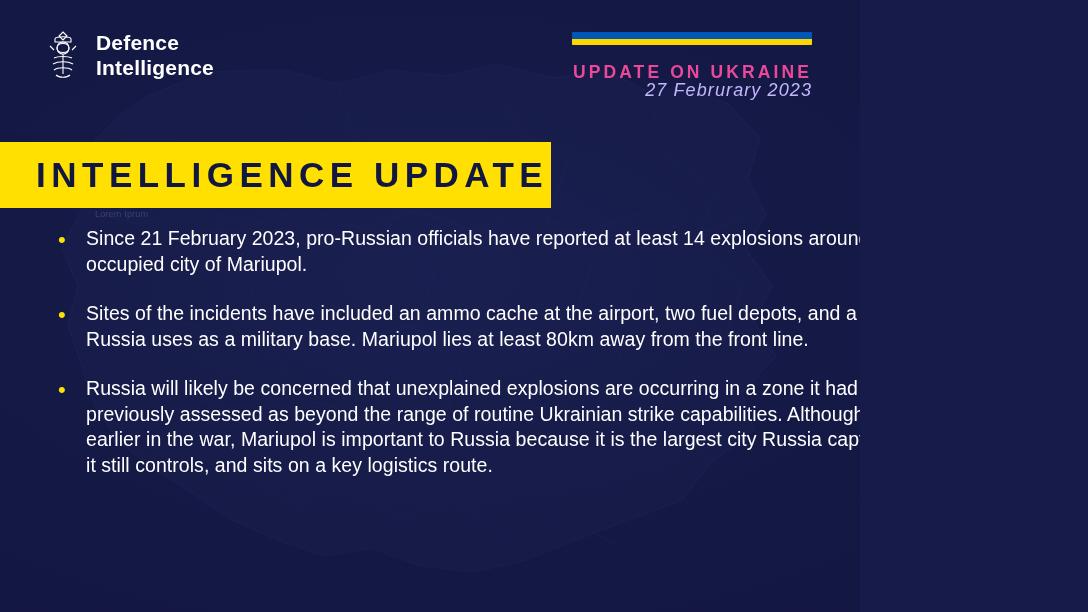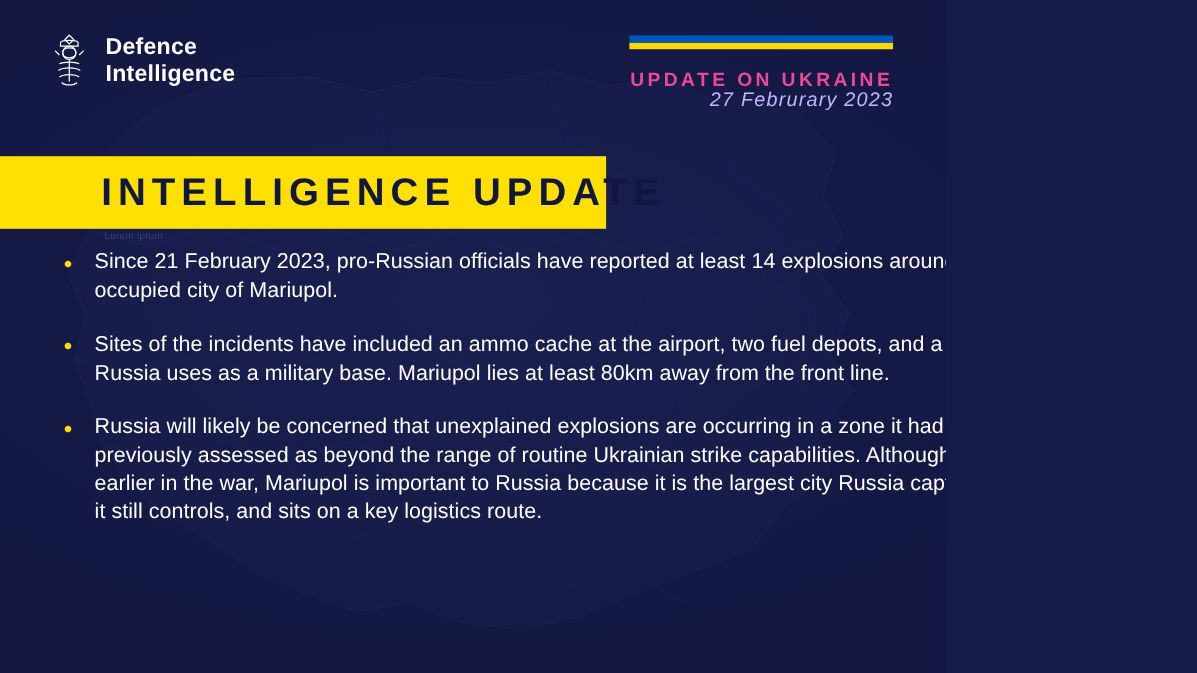--- a/index.html
+++ b/index.html
@@ -105,21 +105,21 @@
     height: 66px;
     background: #ffe000;
     display: flex;
     align-items: center;
   }
   .banner-text {
     color: #11173f;
     font-size: 35px;
     font-weight: 700;
     letter-spacing: 5.5px;
-    padding-left: 92px;
+    padding-left: 36px;
     white-space: nowrap;
   }
 
   .lorem {
     position: absolute;
     top: 209px;
     left: 95px;
     color: #3b4170;
     font-size: 9px;
     letter-spacing: 0.2px;

